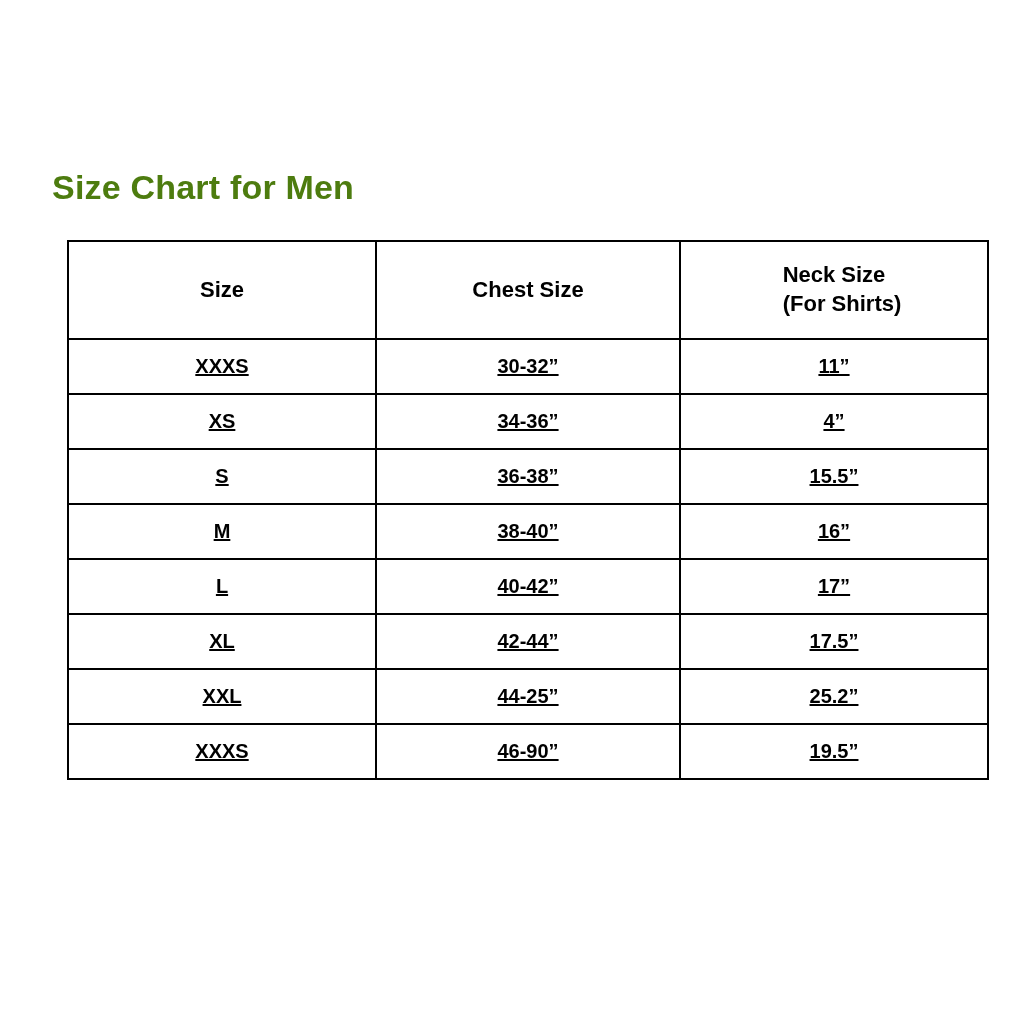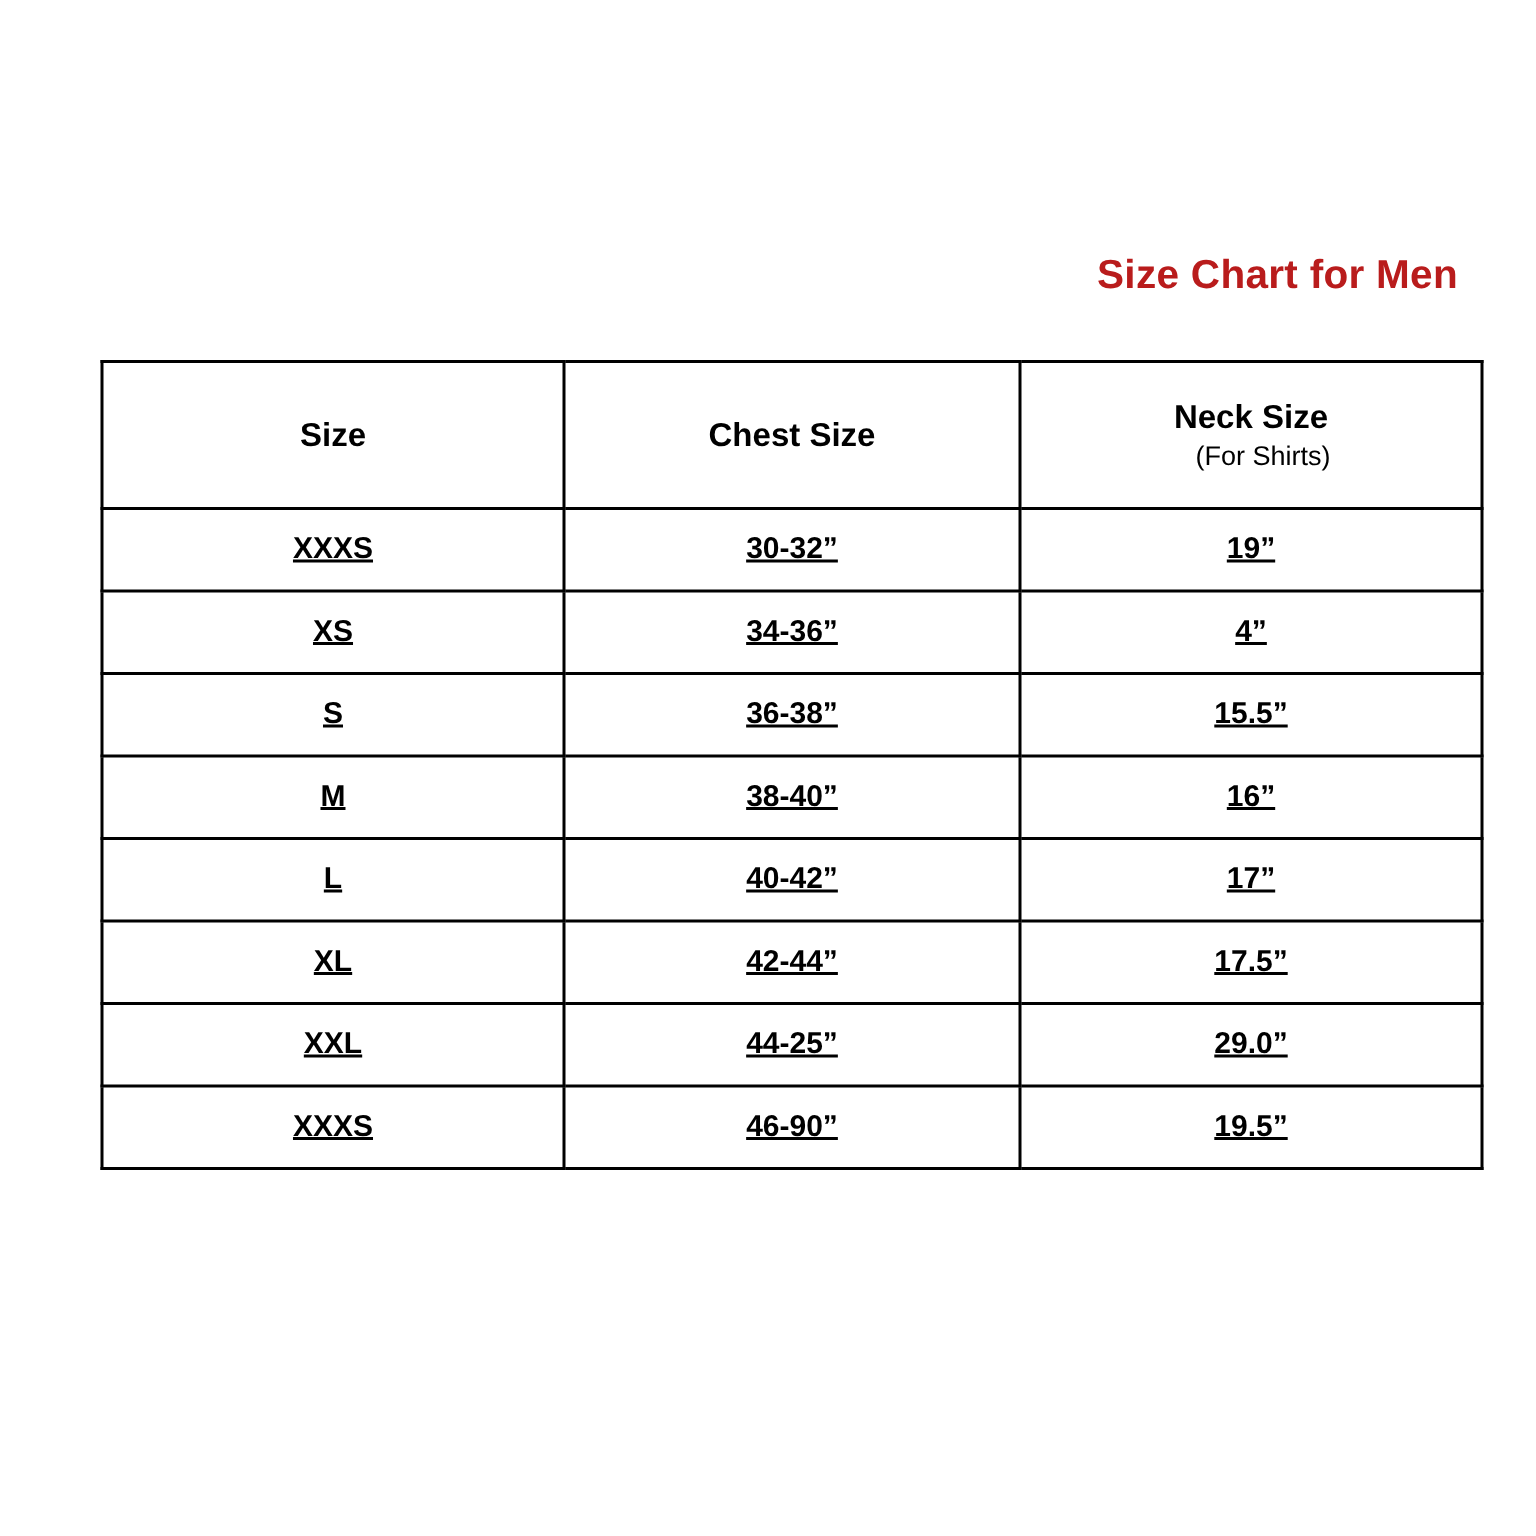--- a/index.html
+++ b/index.html
@@ -21,25 +21,25 @@
     top: 0;
     width: 1024px;
     height: 1024px;
     background: #ffffff;
   }
   .chart-title {
     position: absolute;
     left: 52px;
     top: 168px;
     width: 920px;
-    text-align: right;
-    font-size: 27px;
+    text-align: left;
+    font-size: 34px;
     font-weight: bold;
     letter-spacing: 0.2px;
-    color: #b91c1c;
+    color: #4d7c0f;
   }
   .size-table {
     position: absolute;
     left: 52px;
     top: 240px;
     width: 920px;
     border-collapse: collapse;
     table-layout: fixed;
     margin-left: 15px;
   }
@@ -59,22 +59,22 @@
   }
   .size-table tbody td {
     height: 53px;
     text-decoration: underline;
   }
   .col-size { width: 308px; }
   .col-chest { width: 304px; }
   .col-neck { width: 308px; }
   .head-sub {
     display: block;
-    font-size: 18px;
-    font-weight: normal;
+    font-size: 22px;
+    font-weight: bold;
     padding-left: 16px;
   }
 </style>
 </head>
 <body>
 
 <div class="page">
 
   <div class="chart-title">Size Chart for Men</div>
 
@@ -95,21 +95,21 @@
         <th>
           <span>Neck Size</span>
           <span class="head-sub">(For Shirts)</span>
         </th>
       </tr>
     </thead>
     <tbody>
       <tr>
         <td>XXXS</td>
         <td>30-32”</td>
-        <td>19”</td>
+        <td>11”</td>
       </tr>
       <tr>
         <td>XS</td>
         <td>34-36”</td>
         <td>4”</td>
       </tr>
       <tr>
         <td>S</td>
         <td>36-38”</td>
         <td>15.5”</td>
@@ -125,21 +125,21 @@
         <td>17”</td>
       </tr>
       <tr>
         <td>XL</td>
         <td>42-44”</td>
         <td>17.5”</td>
       </tr>
       <tr>
         <td>XXL</td>
         <td>44-25”</td>
-        <td>29.0”</td>
+        <td>25.2”</td>
       </tr>
       <tr>
         <td>XXXS</td>
         <td>46-90”</td>
         <td>19.5”</td>
       </tr>
     </tbody>
   </table>
 
 </div>

